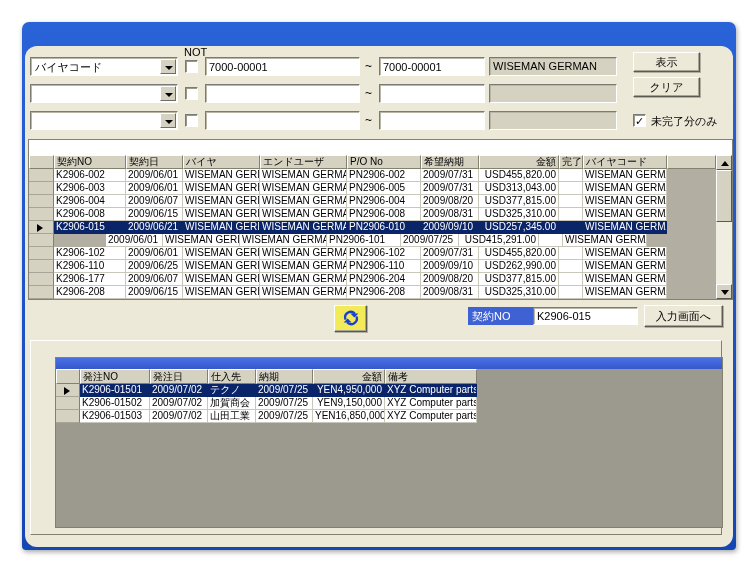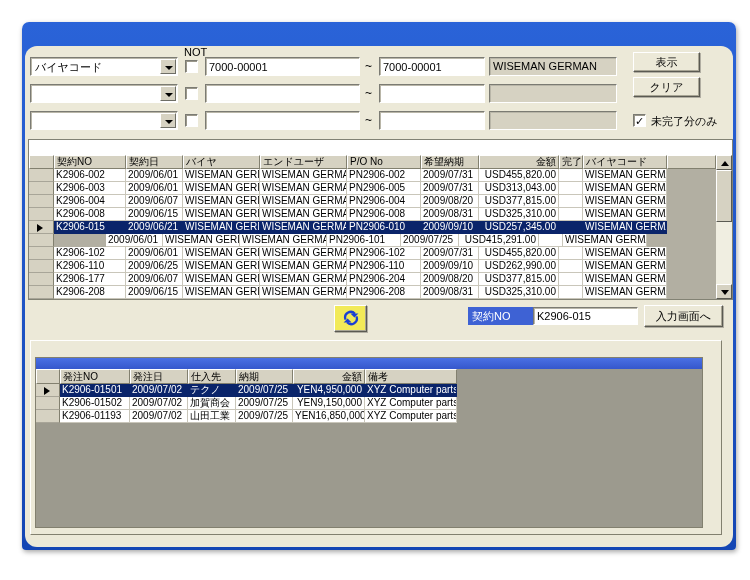--- a/index.html
+++ b/index.html
@@ -106,21 +106,21 @@
 
   
   .tabstrip { position:absolute; left:5px; top:276px; height:19px; display:flex; align-items:flex-end; }
   .tab { height:17px; background:#ece9d8; border:1px solid; border-color:#fff #82806f #ece9d8 #fff;
     font-size:11px; line-height:15px; padding:0 5px; white-space:nowrap; }
   .tab.active { height:19px; border-bottom:1px solid #ece9d8; font-weight:normal; position:relative; z-index:3; }
   .tabpage { position:absolute; left:5px; top:294px; width:692px; height:195px;
     background:#ece9d8; border:1px solid; border-color:#fff #82806f #82806f #fff; z-index:1; }
 
   
-  .dgrid { position:absolute; left:4px; top:16px; width:668px; height:171px;
+  .dgrid { position:absolute; left:24px; top:16px; width:668px; height:171px;
     background:#9c9a8e; border:1px solid #82806f; }
   .dcap { position:absolute; left:0; top:0; right:0; height:11px;
     background:linear-gradient(180deg,#4a70e4,#3557cc); }
   .dhead { position:absolute; left:0; top:11px; display:flex; height:15px; }
   .dhead .hcell { line-height:13px; }
   .dbody { position:absolute; left:0; top:26px; }
   .dbody .grow { height:13px; }
   .dbody .mcell { width:24px; }
 </style>
 </head>
@@ -356,21 +356,21 @@
                 <div class="mcell" style="width: 24px;"></div>
                 <div class="gcell" style="width: 70px;">K2906-01502</div>
                 <div class="gcell" style="width: 58px;">2009/07/02</div>
                 <div class="gcell" style="width: 48px;">加賀商会</div>
                 <div class="gcell" style="width: 57px;">2009/07/25</div>
                 <div class="gcell r" style="width: 72px;">YEN9,150,000</div>
                 <div class="gcell" style="width: 92px;">XYZ Computer parts</div>
               </div>
               <div class="grow">
                 <div class="mcell" style="width: 24px;"></div>
-                <div class="gcell" style="width: 70px;">K2906-01193</div>
+                <div class="gcell" style="width: 70px;">K2906-01503</div>
                 <div class="gcell" style="width: 58px;">2009/07/02</div>
                 <div class="gcell" style="width: 48px;">山田工業</div>
                 <div class="gcell" style="width: 57px;">2009/07/25</div>
                 <div class="gcell r" style="width: 72px;">YEN16,850,000</div>
                 <div class="gcell" style="width: 92px;">XYZ Computer parts</div>
               </div>
             </div>
         </div>
       </div>
 

